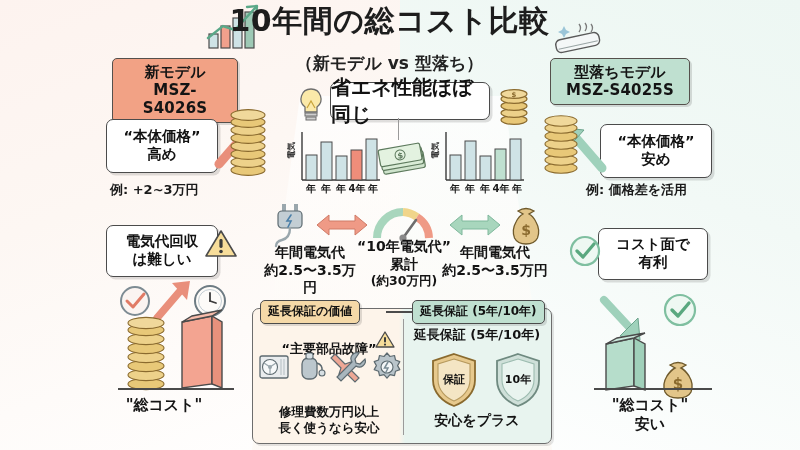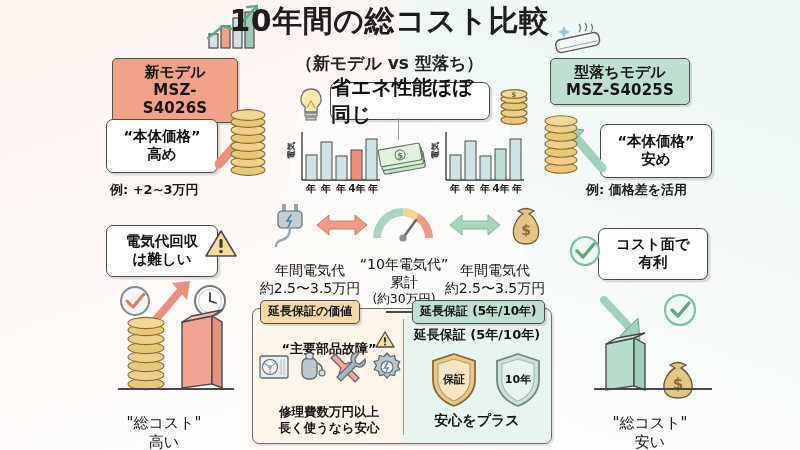--- a/index.html
+++ b/index.html
@@ -66,21 +66,21 @@
   
   .co-energy {
     position: absolute; left: 330px; top: 82px; width: 160px; height: 38px;
     background: #fff; border: 1.7px solid #4b4b4b; border-radius: 7px;
     display: flex; align-items: center; justify-content: center;
     box-shadow: 2.5px 2.5px 0 rgba(0,0,0,.12);
   }
   .co-energy .ct { font-size: 20px; font-weight: bold; color: #121212; }
 
   
-  .ctext { position: absolute; text-align: center; font-weight: normal; color: #141414; margin-top: 18px; }
+  .ctext { position: absolute; text-align: center; font-weight: bold; color: #141414; }
   .ctext .big { font-size: 14px; line-height: 1.25; }
   .ctext .sm  { font-size: 12.5px; line-height: 1.25; }
 
   .t-elec-left  { left: 258px; top: 244px; width: 104px; }
   .t-elec-right { left: 440px; top: 244px; width: 110px; }
   .t-gauge      { left: 345px; top: 238px; width: 118px; }
 
   .t-totalcost-left  { left: 106px; top: 396px; width: 116px; text-align: center; }
   .t-totalcost-right { left: 592px; top: 396px; width: 116px; text-align: center; }
   .t-totalcost-left .big, .t-totalcost-right .big { font-size: 15px; }
@@ -240,21 +240,20 @@
     <svg width="52" height="84" viewBox="0 0 52 84">
       <polygon points="6,14 36,8 36,76 6,80" fill="#f3a491" stroke="#4a4a4a" stroke-width="1.4"></polygon>
       <polygon points="36,8 46,14 46,80 36,76" fill="#e8917c" stroke="#4a4a4a" stroke-width="1.4"></polygon>
       <polygon points="6,14 16,8 46,2 36,8" fill="#f7bcab" stroke="#4a4a4a" stroke-width="1.4"></polygon>
     </svg>
   </div>
   <div class="abs" style="left:118px;top:388px;width:116px;height:2px;background:#4a4a4a;"></div>
 
   <div class="ctext t-totalcost-left">
     <div class="big">"総コスト"</div>
-    <div class="big">高い</div>
   </div>
 
   <div class="badge badge-right">
     <div class="l1">型落ちモデル</div>
     <div class="l2">MSZ-S4025S</div>
   </div>
 
   <div class="callout co-price-right">
     <div class="ct">“本体価格”</div>
     <div class="ct">安め</div>

